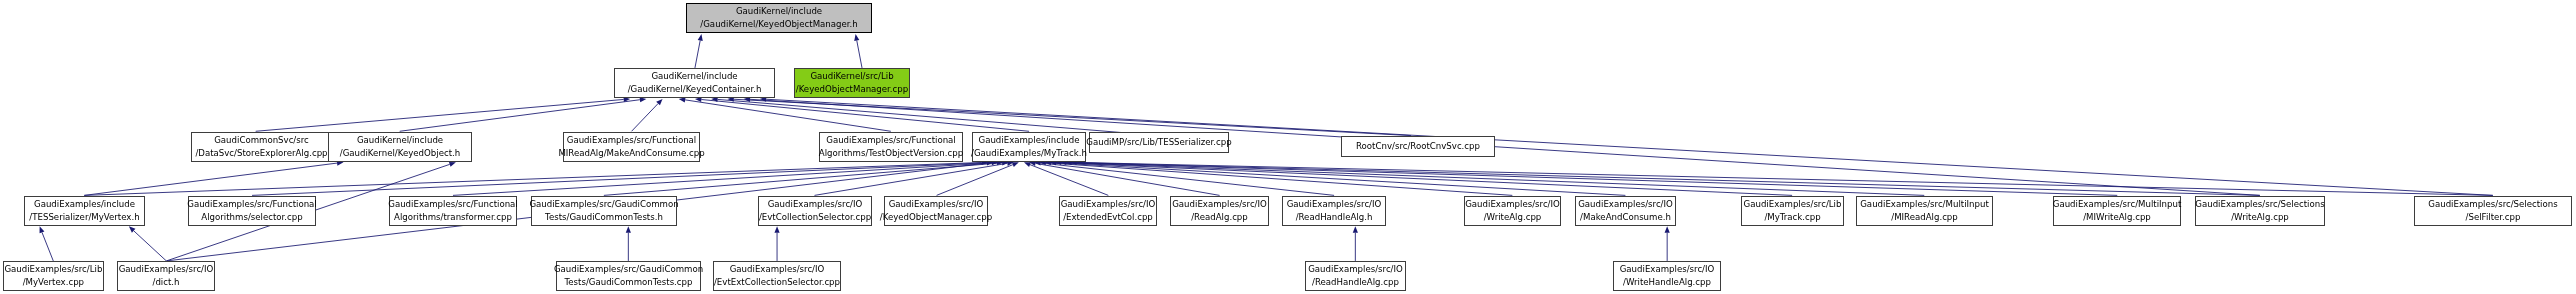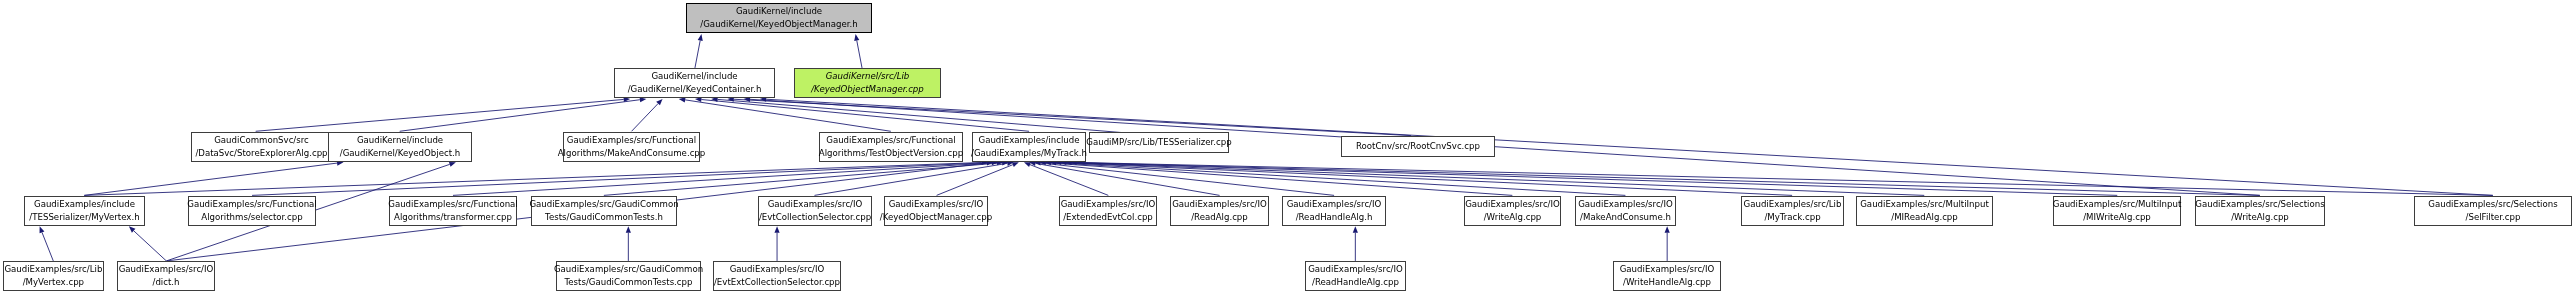--- a/index.html
+++ b/index.html
@@ -94,35 +94,35 @@
       <polygon points="2315,314 2318.6,323 2311.4,323" fill="#191970"></polygon>
     </svg>
 <div class="node main" style="left: 686px; top: 2.9px; width: 186px; height: 30px; background: rgb(191, 191, 191);">
       <div>GaudiKernel/include</div>
       <div>/GaudiKernel/KeyedObjectManager.h</div>
     </div>
     <div class="node" style="left: 614px; top: 68px; width: 161px; height: 29.5px; background: rgb(255, 255, 255); border-color: rgb(61, 61, 61);">
       <div>GaudiKernel/include</div>
       <div>/GaudiKernel/KeyedContainer.h</div>
     </div>
-    <div class="node" style="left: 794px; top: 68px; width: 147px; height: 29.5px; background: #bef264; border-color: rgb(61, 61, 61); font-style: italic;">
+    <div class="node" style="left: 794px; top: 68px; width: 116px; height: 29.5px; background: #84cc16; border-color: rgb(61, 61, 61);">
       <div>GaudiKernel/src/Lib</div>
       <div>/KeyedObjectManager.cpp</div>
     </div>
     <div class="node" style="left: 191px; top: 132px; width: 141px; height: 29.5px; background: rgb(255, 255, 255); border-color: rgb(61, 61, 61);">
       <div>GaudiCommonSvc/src</div>
       <div>/DataSvc/StoreExplorerAlg.cpp</div>
     </div>
     <div class="node" style="left: 328px; top: 132px; width: 144px; height: 29.5px; background: rgb(255, 255, 255); border-color: rgb(61, 61, 61);">
       <div>GaudiKernel/include</div>
       <div>/GaudiKernel/KeyedObject.h</div>
     </div>
     <div class="node" style="left: 563px; top: 132px; width: 137px; height: 29.5px; background: rgb(255, 255, 255); border-color: rgb(61, 61, 61);">
       <div>GaudiExamples/src/Functional</div>
-      <div>Algorithms/MakeAndConsume.cpp</div>
+      <div>MIReadAlg/MakeAndConsume.cpp</div>
     </div>
     <div class="node" style="left: 819px; top: 132px; width: 144px; height: 29.5px; background: rgb(255, 255, 255); border-color: rgb(61, 61, 61);">
       <div>GaudiExamples/src/Functional</div>
       <div>Algorithms/TestObjectVersion.cpp</div>
     </div>
     <div class="node" style="left: 972px; top: 132px; width: 114px; height: 29.5px; background: rgb(255, 255, 255); border-color: rgb(61, 61, 61);">
       <div>GaudiExamples/include</div>
       <div>/GaudiExamples/MyTrack.h</div>
     </div>
     <div class="node" style="left: 1089px; top: 132px; width: 140px; height: 21px; background: rgb(255, 255, 255); border-color: rgb(61, 61, 61);">

